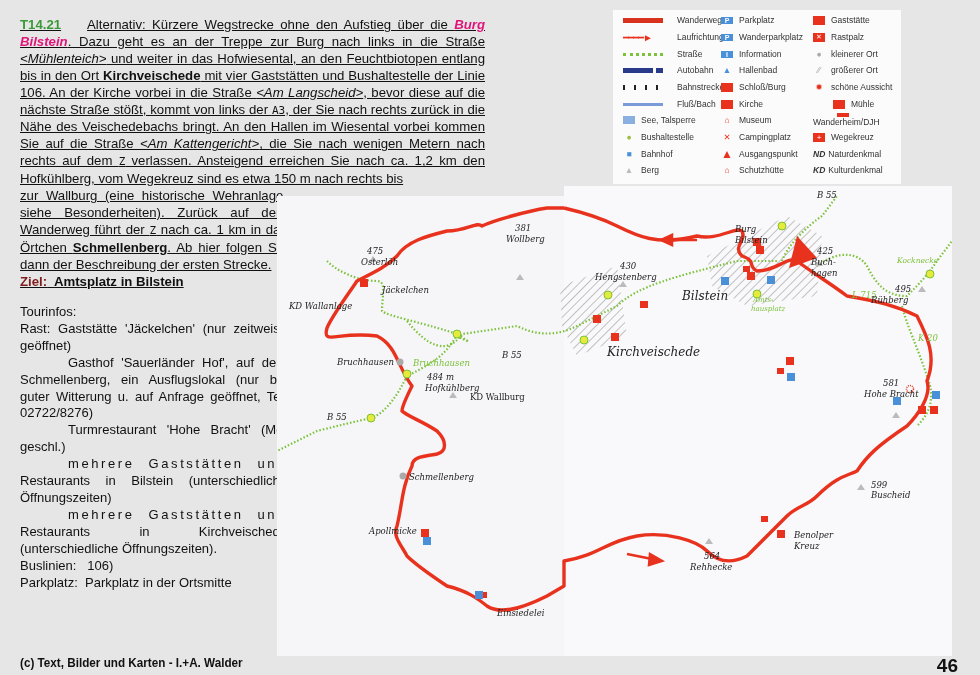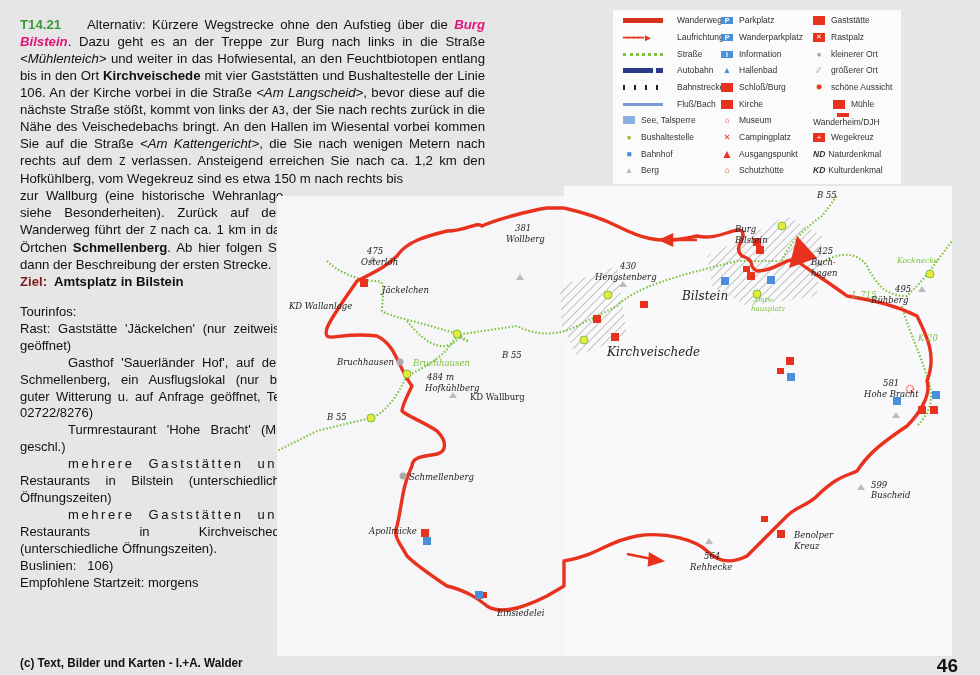--- a/index.html
+++ b/index.html
@@ -1,17 +1,17 @@
 <!DOCTYPE html>
 <html><head>
 <meta charset="utf-8">
 <style>
   html,body{margin:0;padding:0;}
   body{width:980px;height:675px;background:#e6e6e6;position:relative;overflow:hidden;font-family:"Liberation Sans",sans-serif;color:#111;}
-  .text-col{position:absolute;left:20px;top:17px;width:465px;font-size:13.2px;line-height:16.9px;text-align:justify;}
+  .text-col{position:absolute;left:20px;top:17px;width:465px;font-size:13.2px;line-height:16.9px;text-align:justify;text-decoration:underline;}
   .text-col p{margin:0;}
   .narrow{width:267px;}
   .tid{color:#3a9a3a;font-weight:bold;margin-right:26px;}
   .pink{color:#e0157a;font-weight:bold;font-style:italic;}
   .sym{font-family:"DejaVu Sans Mono",monospace;font-size:11px;}
   .green{color:#7f1d1d;font-weight:bold;}
   .ind{display:inline-block;width:48px;}
   .spaced{letter-spacing:2.6px;}
   .info{position:absolute;left:20px;top:304px;width:267px;font-size:13px;line-height:16.9px;text-align:justify;}
   .info p{margin:0;}
@@ -33,21 +33,21 @@
 </div>
 
 <div class="info">
   <p>Tourinfos:</p>
   <p><span>Rast:</span> <span>Gaststätte 'Jäckelchen' (nur zeitweise geöffnet)</span></p>
   <p><span class="ind"></span><span>Gasthof 'Sauerländer Hof', auf dem Schmellenberg, ein Ausflugslokal (nur bei guter Witterung u. auf Anfrage geöffnet, Tel. 02722/8276)</span></p>
   <p><span class="ind"></span><span>Turmrestaurant 'Hohe Bracht' (Mo. geschl.)</span></p>
   <p><span class="ind"></span><span class="spaced">mehrere Gaststätten und</span> <span>Restaurants in Bilstein (unterschiedliche Öffnungszeiten)</span></p>
   <p><span class="ind"></span><span class="spaced">mehrere Gaststätten und</span> <span>Restaurants in Kirchveischede (unterschiedliche Öffnungszeiten).</span></p>
   <p style="white-space:pre;">Buslinien:   106)</p>
-  <p>Empfohlene Startzeit: morgens</p>
+  <p style="white-space:pre;">Parkplatz:  Parkplatz in der Ortsmitte</p>
 </div>
 
 <div class="legend">
 
   <div class="lg-item" style="left:10px;top:3px;">
       <span style="display:inline-block;width:40px;height:5px;background:#d8321e;margin-right:14px;"></span>
       <span>Wanderweg</span>
     </div>
   <div class="lg-item" style="left:10px;top:20px;">
       <span style="display:inline-block;width:40px;margin-right:14px;color:#e8321e;font-size:10px;letter-spacing:-1px;">━━━━►</span>

